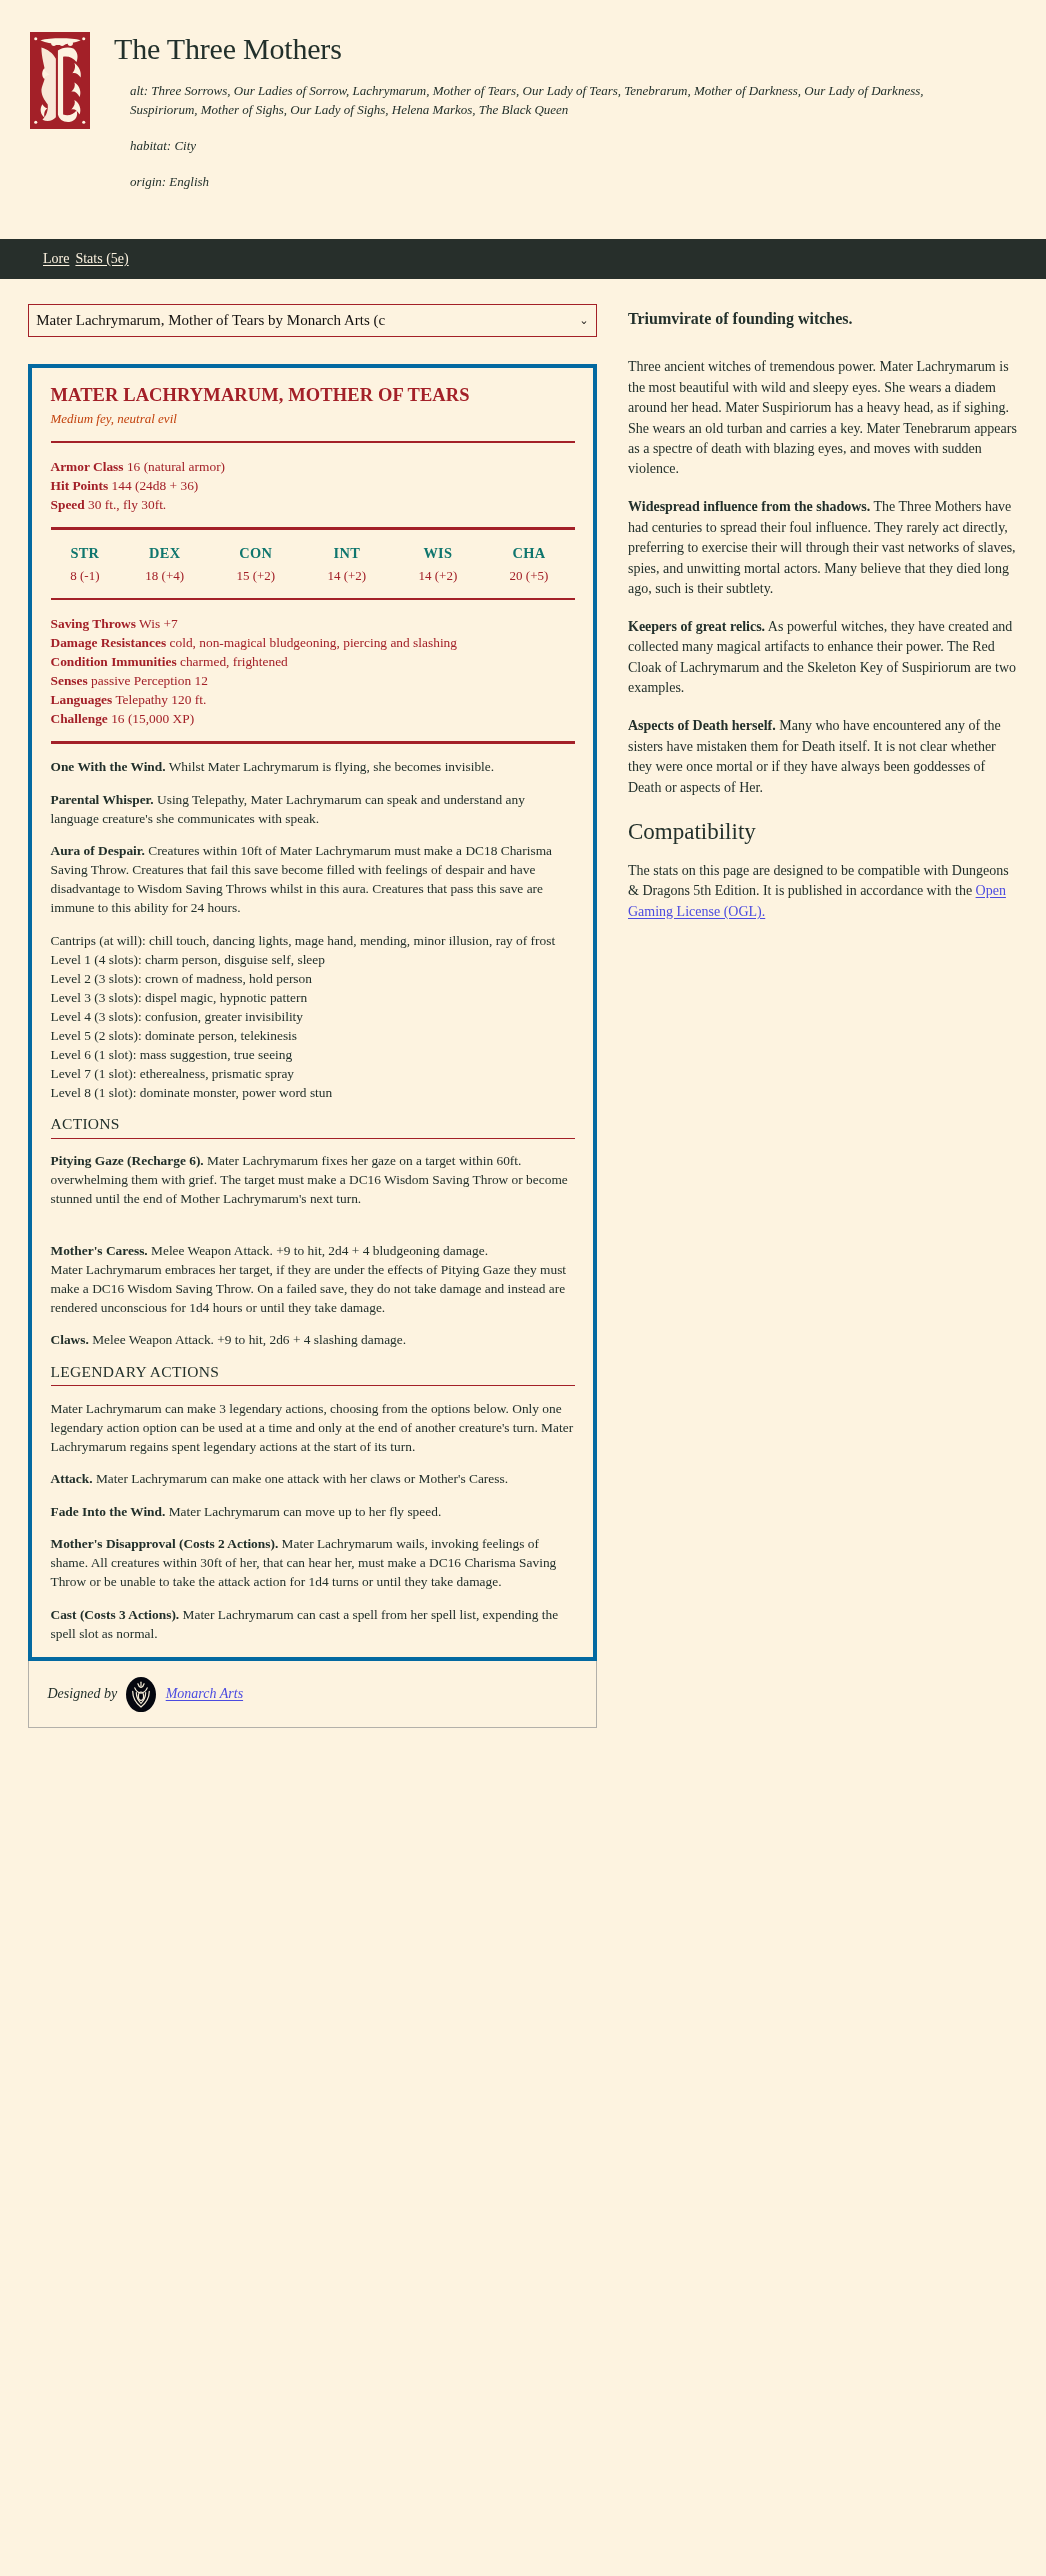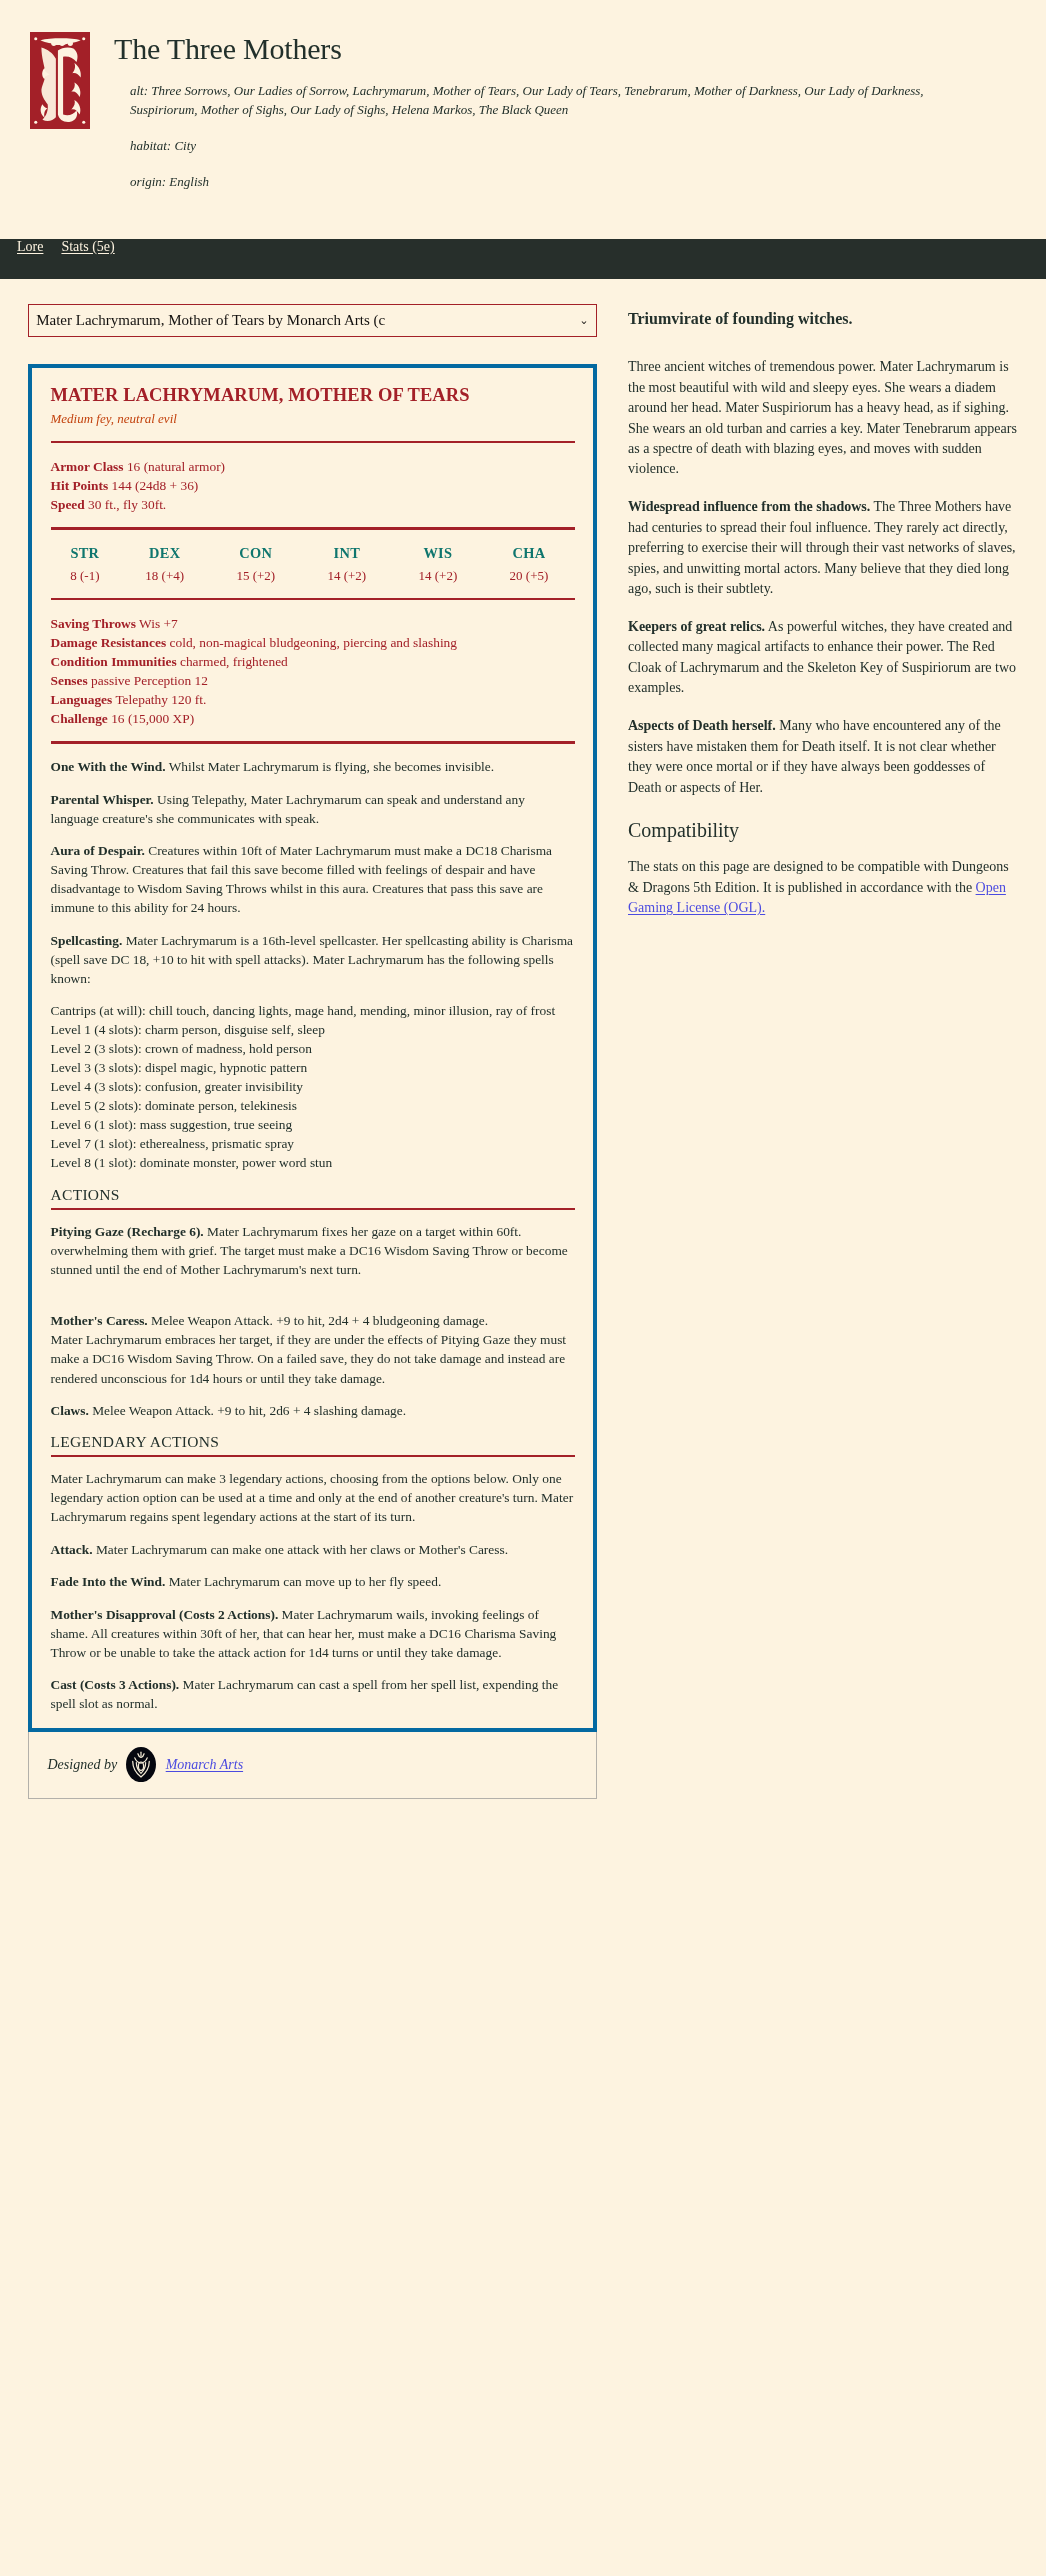--- a/index.html
+++ b/index.html
@@ -49,23 +49,23 @@
     max-width: 819px;
   }
   .meta-line + .meta-line { margin-top: 5.2px; }
 
   
   .navbar {
     margin-top: 31px;
     background: #272f2b;
     height: 40px;
     display: flex;
-    align-items: flex-start;
-    padding: 0 17px;
-    gap: 18px;
+    align-items: center;
+    padding: 0 43px;
+    gap: 6px;
   }
   .navbar a {
     color: #fdf3e0;
     font-size: 14px;
     text-decoration: underline;
     text-underline-offset: 2.1px;
   }
 
   
   .columns {
@@ -235,21 +235,21 @@
     color: #22302b;
   }
   .para {
     font-size: 14px;
     line-height: 1.46;
     margin: 0 0 17.5px 0;
     color: #22302b;
   }
   .para b { font-weight: bold; }
   .compat-head {
-    font-size: 20px;
+    font-size: 23px;
     font-weight: normal;
     line-height: 1.2;
     margin: 19.6px 0 15.5px 0;
     color: #22302b;
   }
   .para a {
     color: #4b4be0;
     text-decoration: underline;
     text-underline-offset: 1.5px;
   }
@@ -385,23 +385,20 @@
         <div class="sb-traits">
           <p class="trait">
             <b>One With the Wind.</b><span> Whilst Mater Lachrymarum is flying, she becomes invisible.</span>
           </p>
           <p class="trait">
             <b>Parental Whisper.</b><span> Using Telepathy, Mater Lachrymarum can speak and understand any language creature's she communicates with speak.</span>
           </p>
           <p class="trait">
             <b>Aura of Despair.</b><span> Creatures within 10ft of Mater Lachrymarum must make a DC18 Charisma Saving Throw. Creatures that fail this save become filled with feelings of despair and have disadvantage to Wisdom Saving Throws whilst in this aura. Creatures that pass this save are immune to this ability for 24 hours.</span>
           </p>
-          <p class="trait">
-            <b>Spellcasting.</b><span> Mater Lachrymarum is a 16th-level spellcaster. Her spellcasting ability is Charisma (spell save DC 18, +10 to hit with spell attacks). Mater Lachrymarum has the following spells known:</span>
-          </p>
 
           <div class="spell-list">
             <div>Cantrips (at will): chill touch, dancing lights, mage hand, mending, minor illusion, ray of frost</div>
             <div>Level 1 (4 slots): charm person, disguise self, sleep</div>
             <div>Level 2 (3 slots): crown of madness, hold person</div>
             <div>Level 3 (3 slots): dispel magic, hypnotic pattern</div>
             <div>Level 4 (3 slots): confusion, greater invisibility</div>
             <div>Level 5 (2 slots): dominate person, telekinesis</div>
             <div>Level 6 (1 slot): mass suggestion, true seeing</div>
             <div>Level 7 (1 slot): etherealness, prismatic spray</div>

